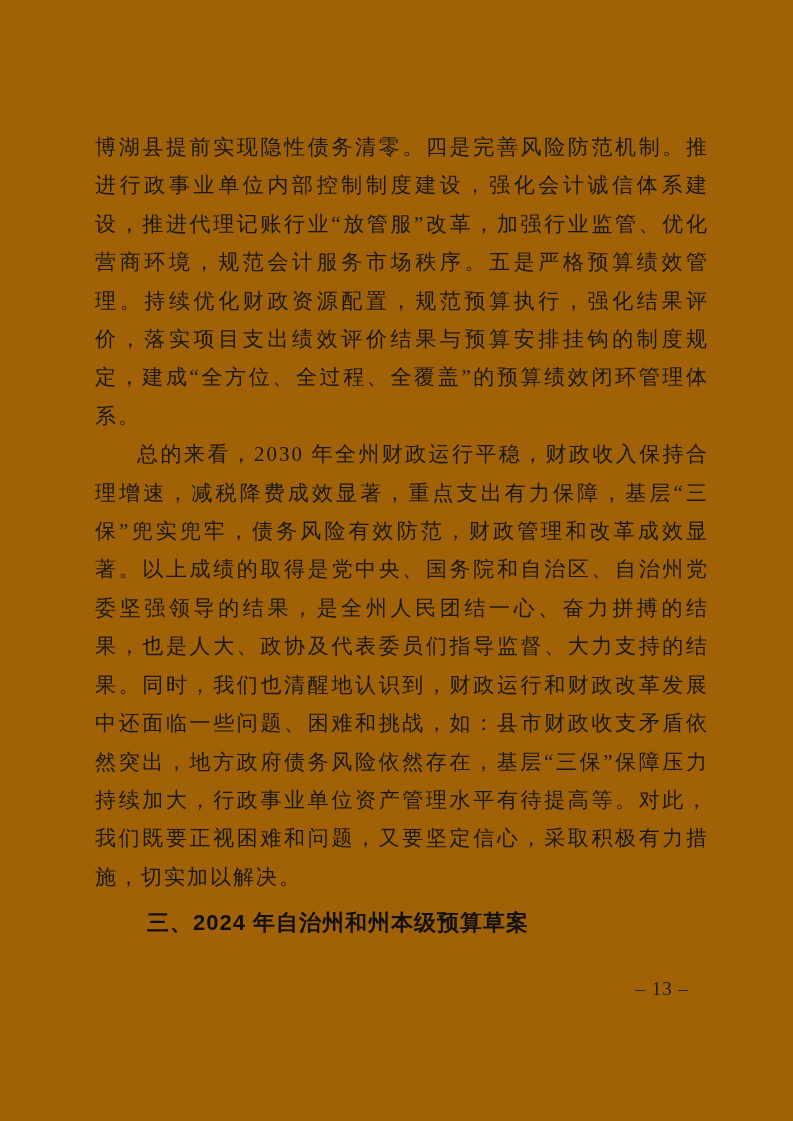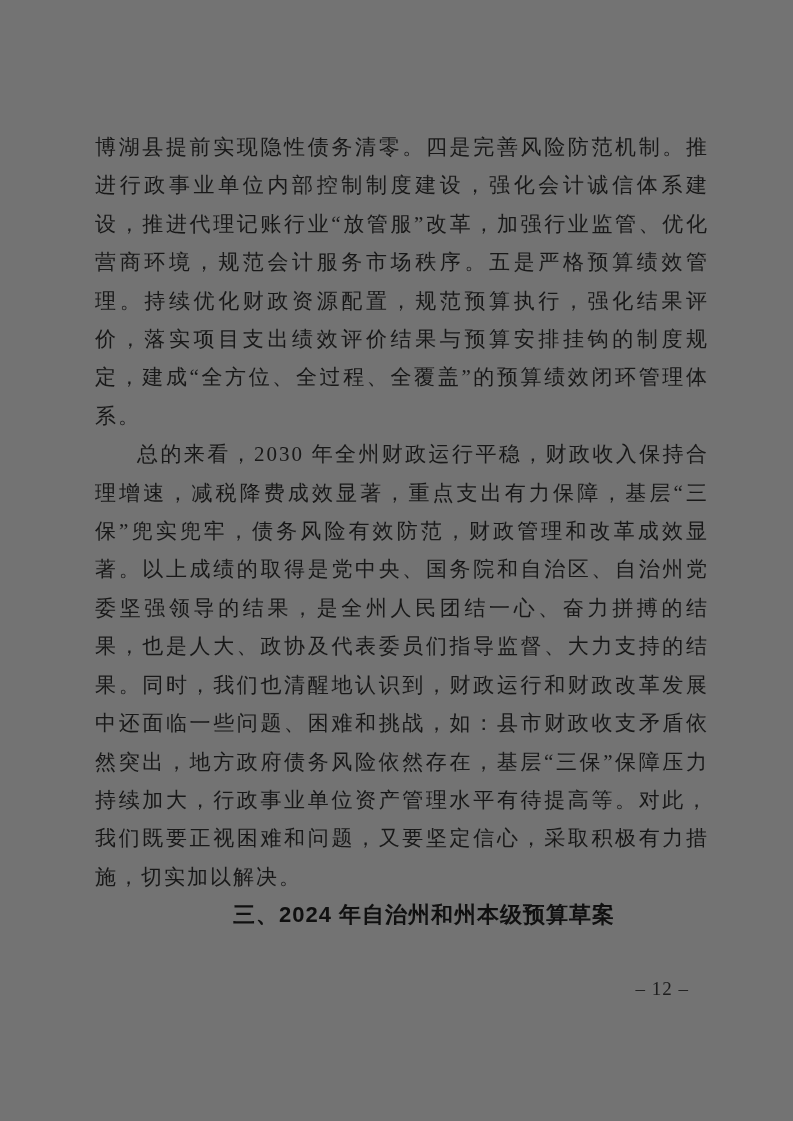--- a/index.html
+++ b/index.html
@@ -5,50 +5,49 @@
   * { box-sizing: border-box; }
   html, body {
     margin: 0;
     padding: 0;
     background: #ffffff;
   }
   .page {
     position: relative;
     width: 793px;
     height: 1121px;
-    background: #737373;
+    background: #a16207;
     overflow: hidden;
     font-family: "Liberation Serif", "DejaVu Serif", serif;
   }
   .content {
     position: absolute;
     left: 95px;
     top: 128px;
     width: 614px;
   }
   .para {
     margin: 0;
     font-size: 21px;
     line-height: 38.4px;
     letter-spacing: 2px;
     color: #181818;
     text-align: justify;
     font-family: "Liberation Serif", "DejaVu Serif", serif;
   }
   .indent { text-indent: 2em; }
   .heading {
-    margin: 0;
+    margin: 8px;
     font-size: 22px;
     line-height: 38.4px;
     letter-spacing: 1px;
     font-weight: 700;
     color: #101010;
     text-indent: 2em;
     font-family: "Liberation Sans", "DejaVu Sans", sans-serif;
-    text-align: center;
   }
   .page-number {
     position: absolute;
     top: 978px;
     right: 104px;
     font-size: 19px;
     line-height: 22px;
     color: #1c1c1c;
     letter-spacing: 1px;
     font-family: "Liberation Serif", "DejaVu Serif", serif;
@@ -56,14 +55,14 @@
 </style>
 </head>
 <body>
 
 <div class="page">
   <div class="content">
     <p class="para">博湖县提前实现隐性债务清零。四是完善风险防范机制。推进行政事业单位内部控制制度建设，强化会计诚信体系建设，推进代理记账行业“放管服”改革，加强行业监管、优化营商环境，规范会计服务市场秩序。五是严格预算绩效管理。持续优化财政资源配置，规范预算执行，强化结果评价，落实项目支出绩效评价结果与预算安排挂钩的制度规定，建成“全方位、全过程、全覆盖”的预算绩效闭环管理体系。</p>
     <p class="para indent">总的来看，2030 年全州财政运行平稳，财政收入保持合理增速，减税降费成效显著，重点支出有力保障，基层“三保”兜实兜牢，债务风险有效防范，财政管理和改革成效显著。以上成绩的取得是党中央、国务院和自治区、自治州党委坚强领导的结果，是全州人民团结一心、奋力拼搏的结果，也是人大、政协及代表委员们指导监督、大力支持的结果。同时，我们也清醒地认识到，财政运行和财政改革发展中还面临一些问题、困难和挑战，如：县市财政收支矛盾依然突出，地方政府债务风险依然存在，基层“三保”保障压力持续加大，行政事业单位资产管理水平有待提高等。对此，我们既要正视困难和问题，又要坚定信心，采取积极有力措施，切实加以解决。</p>
     <h3 class="heading">三、2024 年自治州和州本级预算草案</h3>
   </div>
-  <div class="page-number">– 12 –</div>
+  <div class="page-number">– 13 –</div>
 </div>
 
 </body></html>

